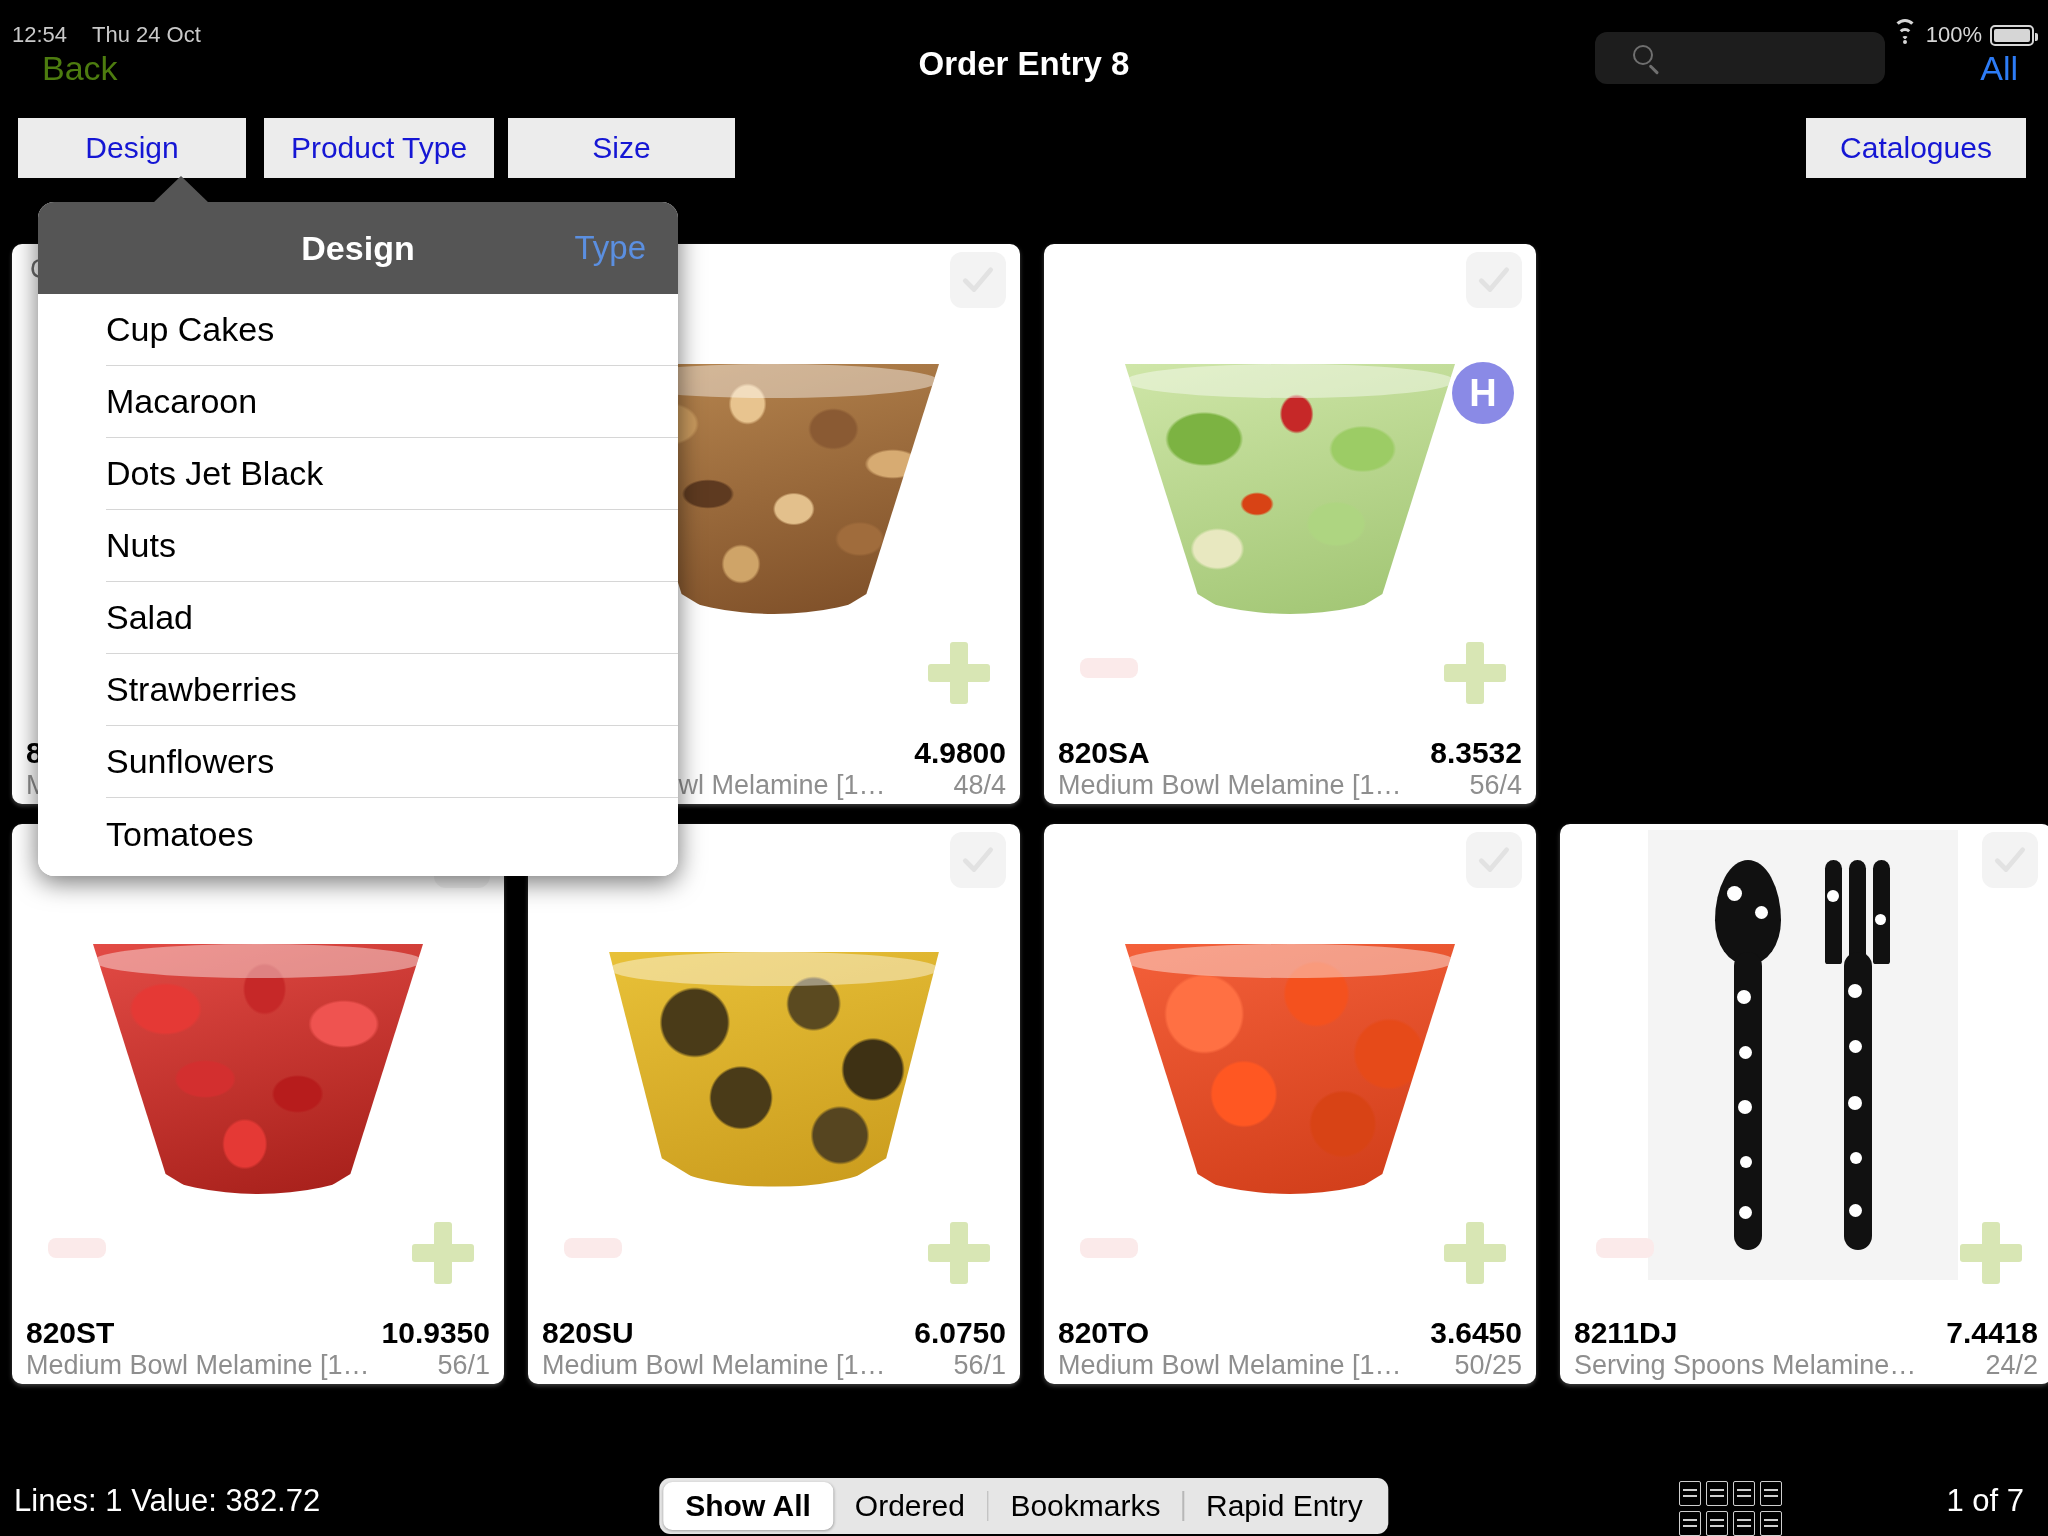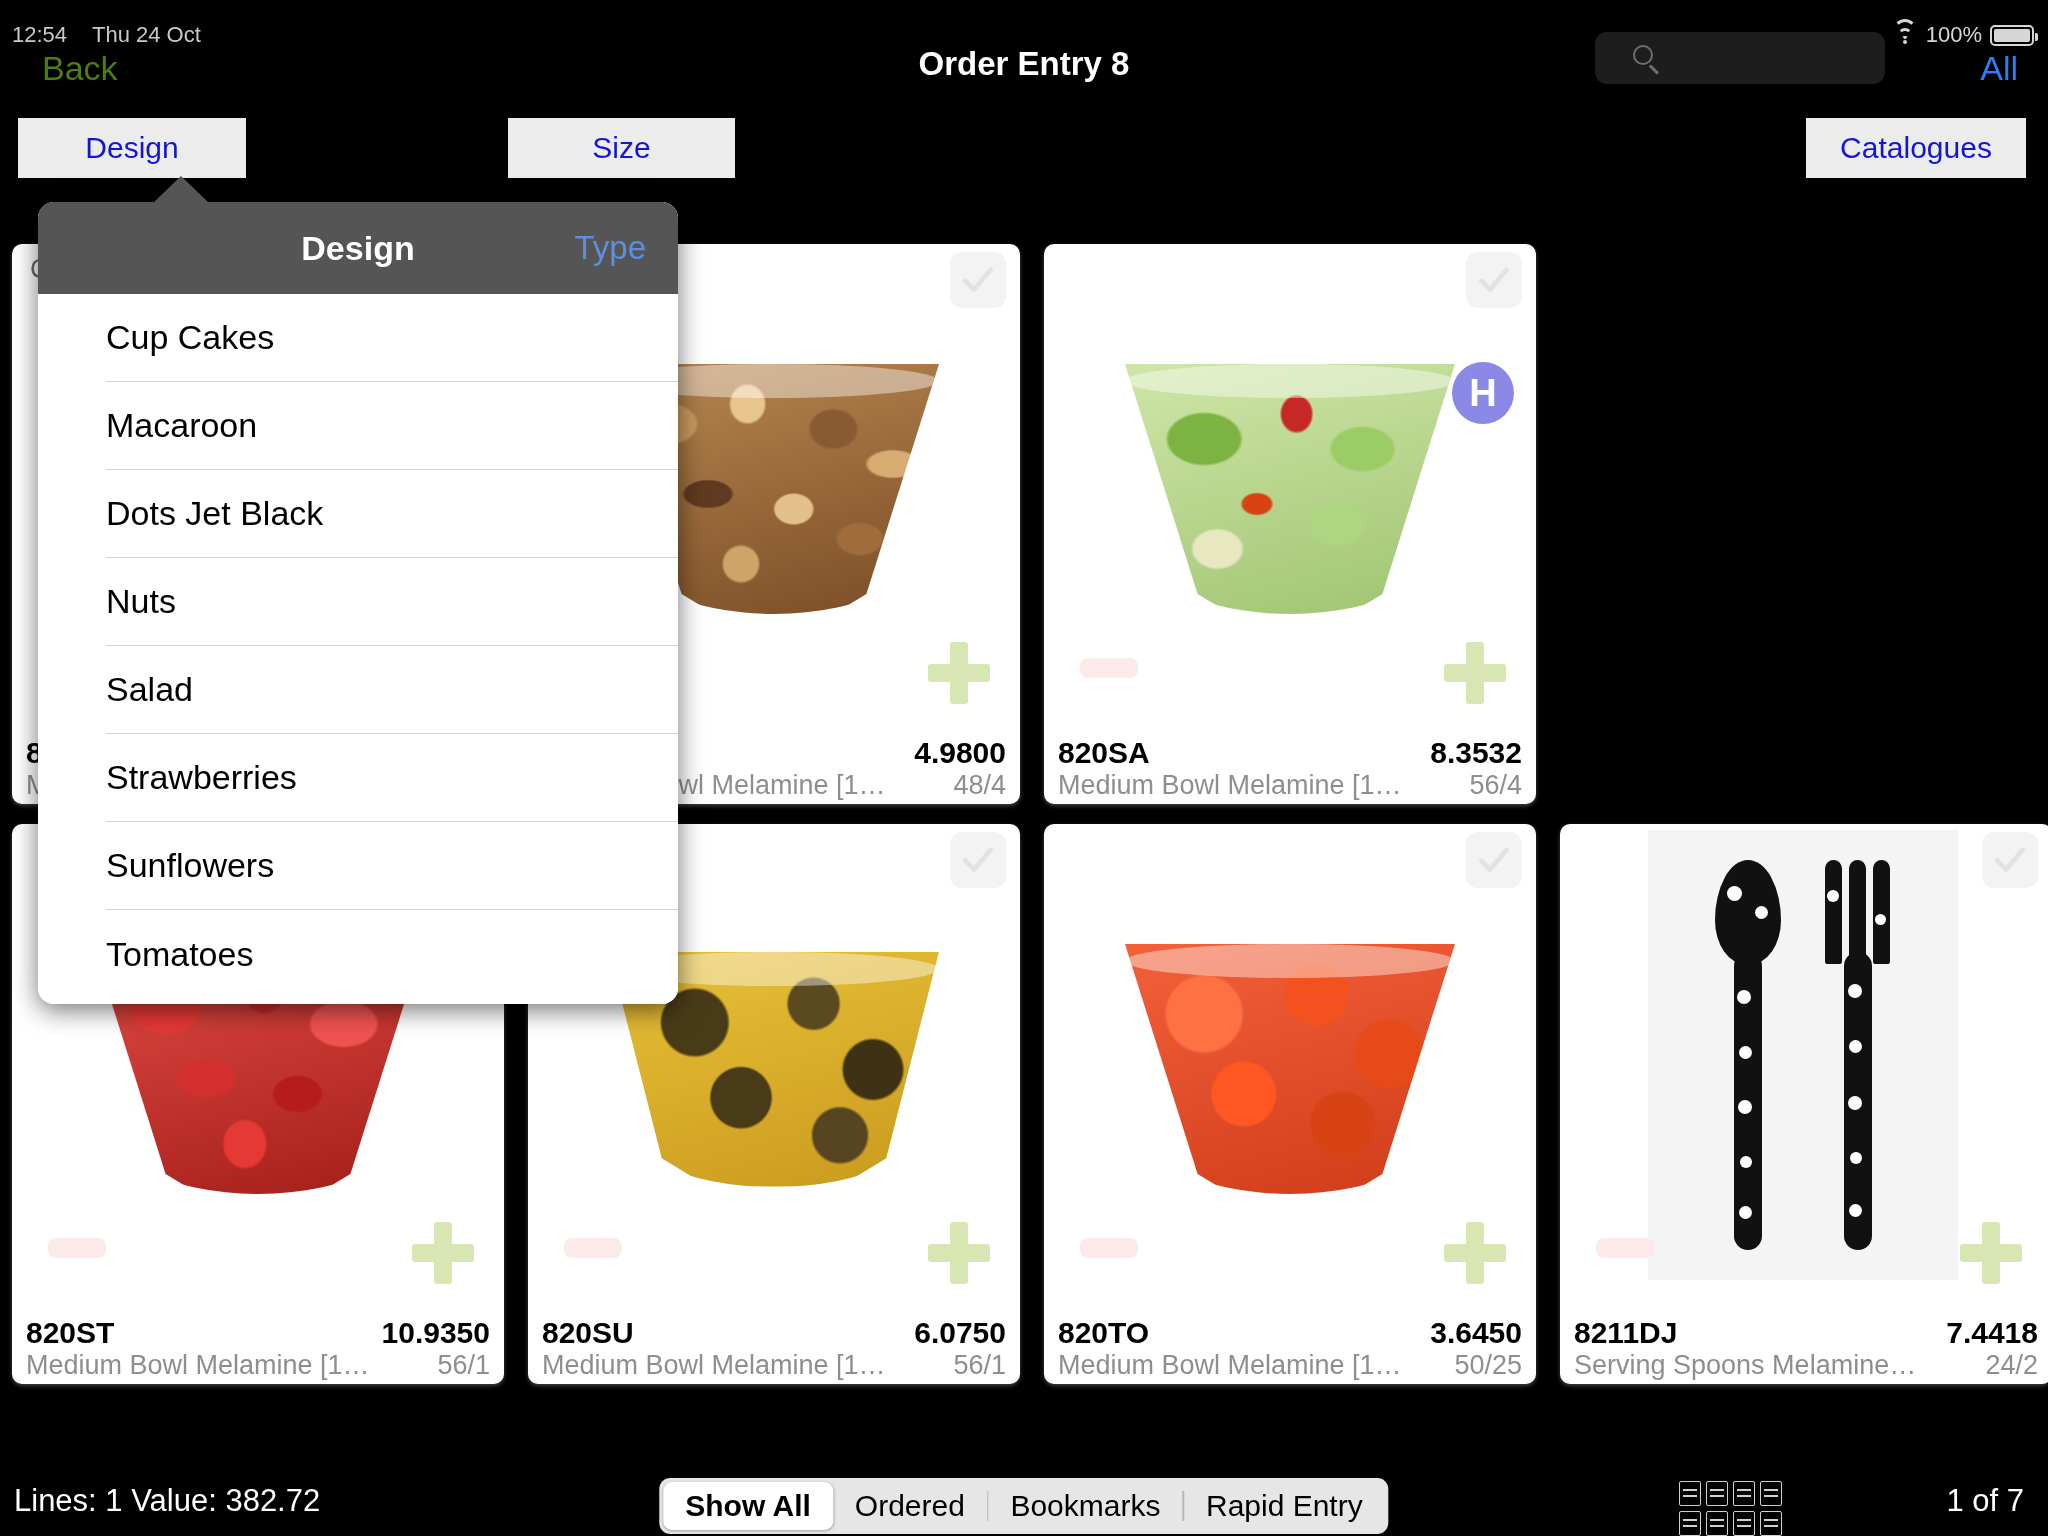--- a/index.html
+++ b/index.html
@@ -193,21 +193,21 @@
     position:absolute; left:0; top:0; width:100%; height:92px;
     display:flex; align-items:center; justify-content:center;
     color:#fff; font-size: 34px; font-weight: 700;
   }
   .pop-clear {
     position:absolute; right: 32px; top: 0; height: 92px; display:flex; align-items:center;
     color: #5b8fe0; font-size: 33px;
   }
   .pop-list { background:#fff; border-radius: 0 0 16px 16px; padding: 0 0 6px 0; }
   .pop-item {
-    height: 88px; margin: 0 0 0 68px; padding-right: 68px;
+    height: 72px; margin: 0 0 0 68px; padding-right: 68px;
     display:flex; align-items:center;
     color:#000; font-size: 34px;
     border-bottom: 1.5px solid #d6d6d6;
   }
   .pop-item:last-child { border-bottom: 0; }
 
   
   .bottombar { position:absolute; left:0; bottom:0; width: 2048px; height: 100px; background:#000; }
   .lines-val { position:absolute; left: 14px; top: 28px; color:#fff; font-size: 31px; }
   .seg {
@@ -263,20 +263,21 @@
     <div class="nav-title">Order Entry 8</div>
     <div class="nav-search">
       <span class="mag"></span>
       <input type="text" value="" placeholder="" style="">
     </div>
     <div class="nav-all">All</div>
   </div>
 
   <div class="filterbar">
     <button class="fbtn design">Design</button>
+    <button class="fbtn ptype">Product Type</button>
     <button class="fbtn size">Size</button>
     <button class="fbtn cat">Catalogues</button>
   </div>
 
   <div class="grid">
 
     <div class="card r0 c0">
       <div class="card-body">
         <div class="price-block">
           <div class="row">

